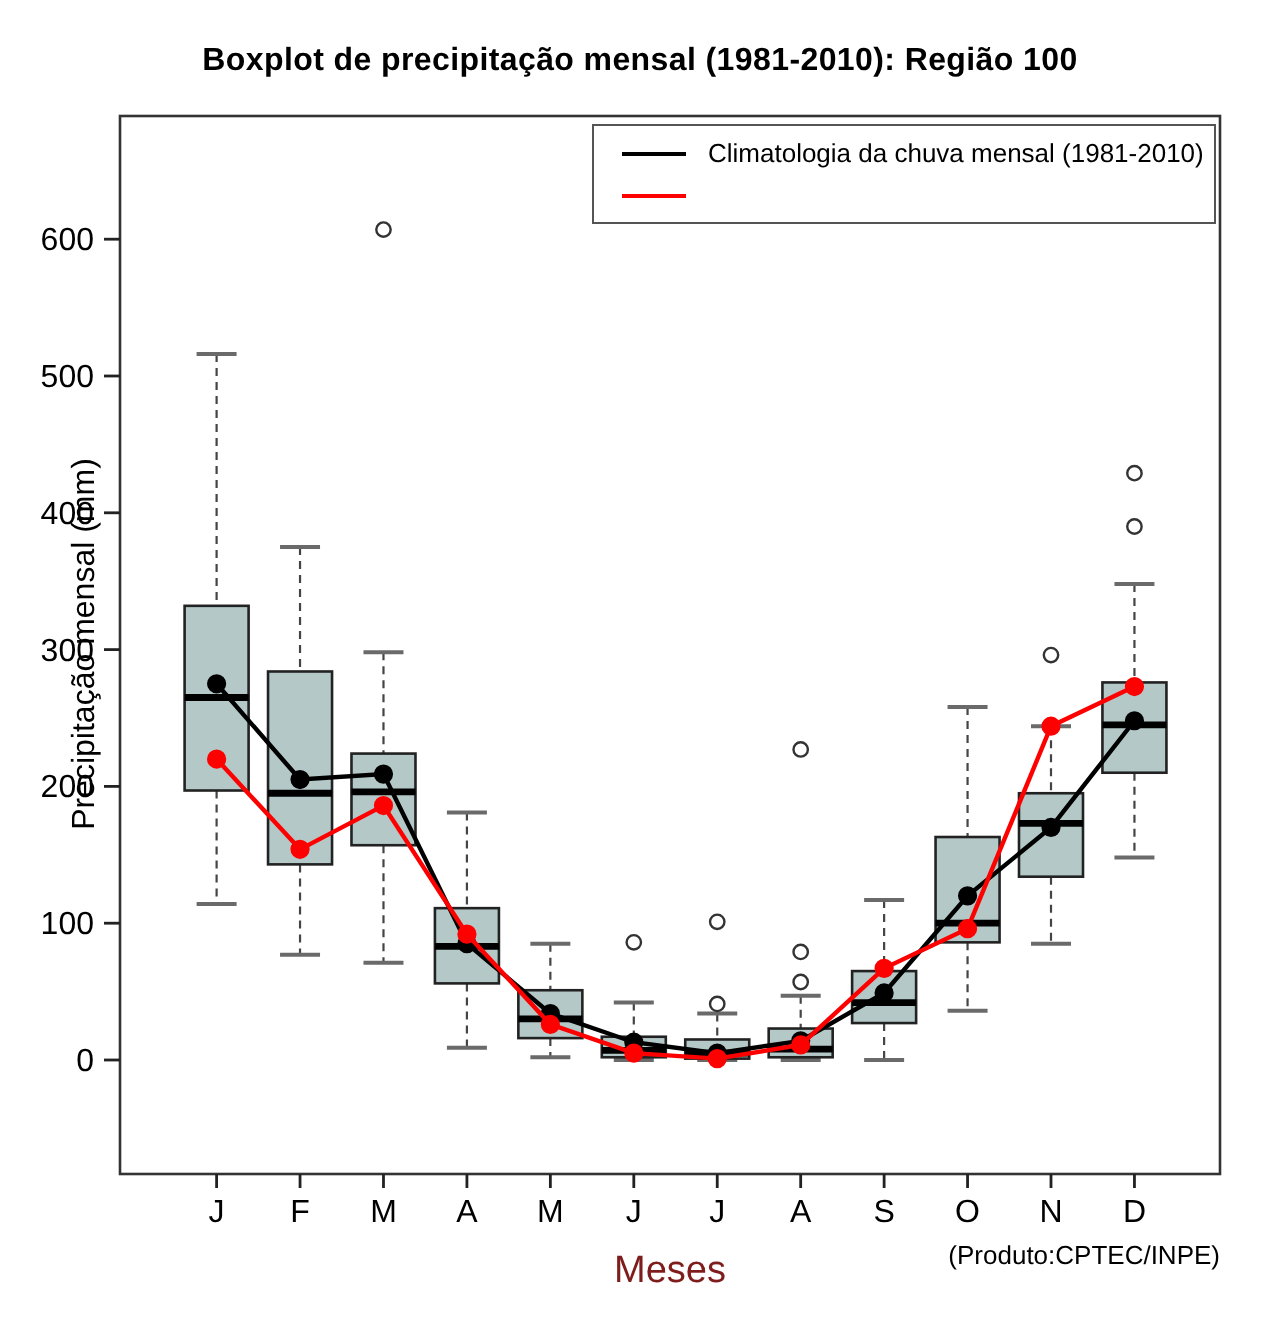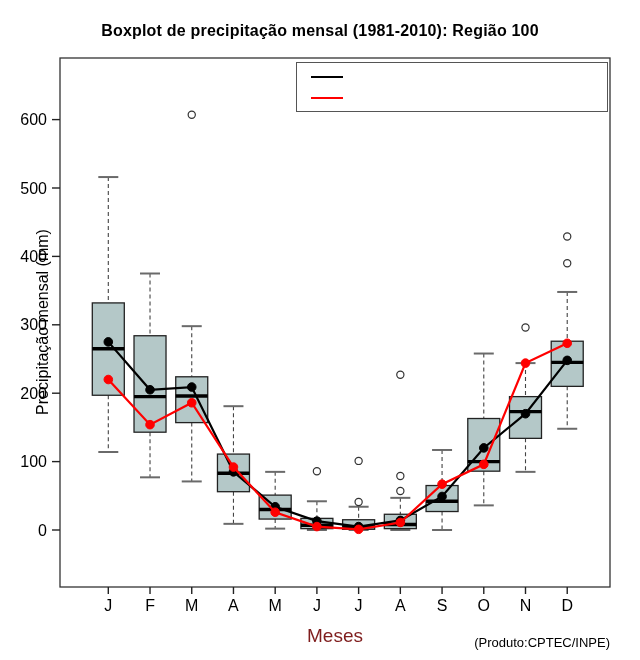--- a/index.html
+++ b/index.html
@@ -19,21 +19,21 @@
   .y-label{
     position:absolute;top:322px;left:-76px;width:220px;
     transform:rotate(-90deg);transform-origin:110px 0px;
     text-align:center;font-size:16px;color:#000;
   }
   .x-label{
     position:absolute;top:625px;left:60px;width:550px;
     text-align:center;font-size:19px;color:#7f1d1d;
   }
   .credit{
-    position:absolute;top:635px;left:330px;width:280px;
+    position:absolute;top:620px;left:330px;width:280px;
     text-align:right;font-size:13px;color:#000;
   }
   .legend{
     position:absolute;top:62px;left:296px;width:312px;height:50px;
     border:1px solid #555;background:#fff;
     box-sizing:border-box;
     display:flex;flex-direction:column;justify-content:center;gap:3px;
     padding-left:14px;
   }
   .legend-row{display:flex;align-items:center;gap:11px;height:18px;}
@@ -44,20 +44,21 @@
 </head>
 <body>
 
 <div class="figure">
 
   <div class="chart-title">Boxplot de precipitação mensal (1981-2010): Região 100</div>
 
   <div class="legend">
     <div class="legend-row">
       <span class="legend-swatch" id="swatch-0" style="background: rgb(0, 0, 0);"></span>
+      <span class="legend-text">Climatologia da chuva mensal (1981-2010)</span>
     </div>
     <div class="legend-row">
       <span class="legend-swatch" id="swatch-1" style="background: rgb(255, 0, 0);"></span>
     </div>
   </div>
 
   <svg id="plot-svg" width="640" height="660" viewBox="0 0 640 660" style="position:absolute;top:0;left:0;">
       <rect x="60" y="58" width="550" height="529" fill="none" stroke="#333" stroke-width="1.3"></rect>
       <g>
         <line x1="52" y1="530" x2="60" y2="530" stroke="#222" stroke-width="1.4"></line>

